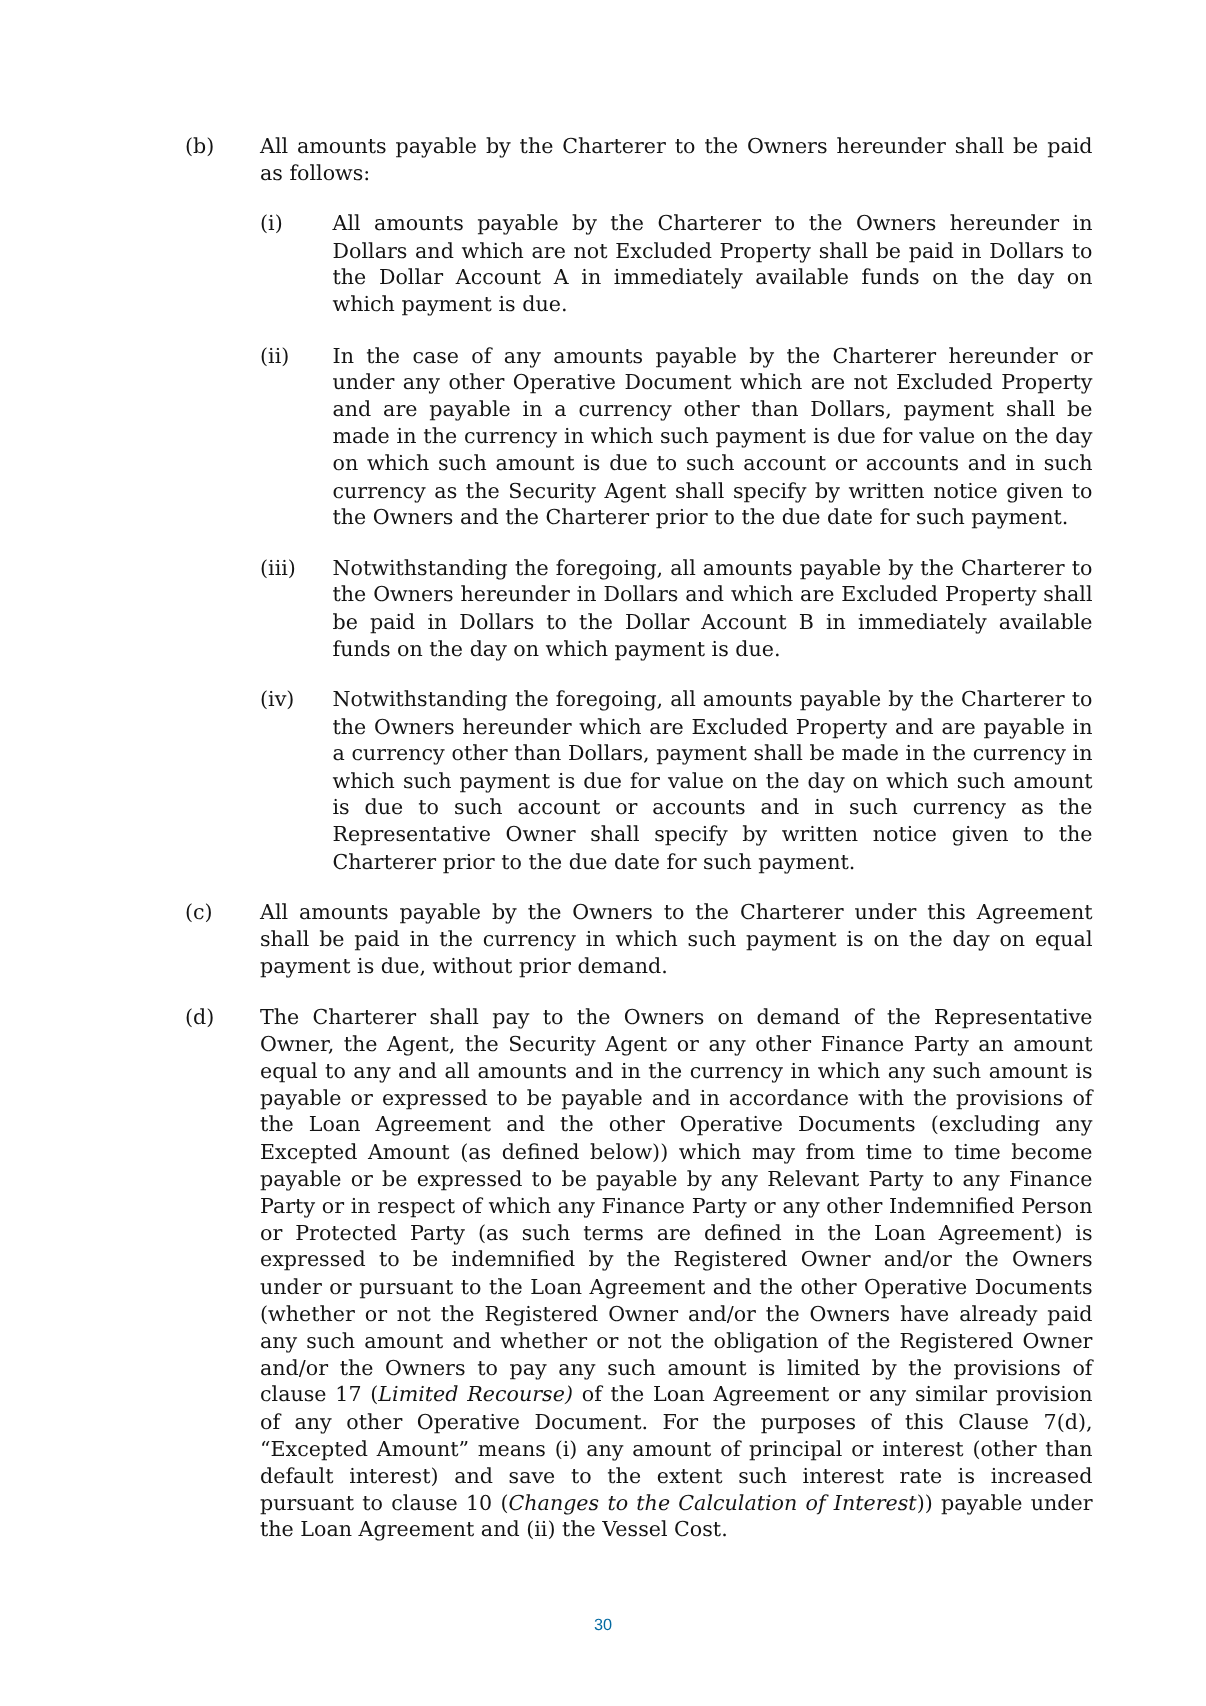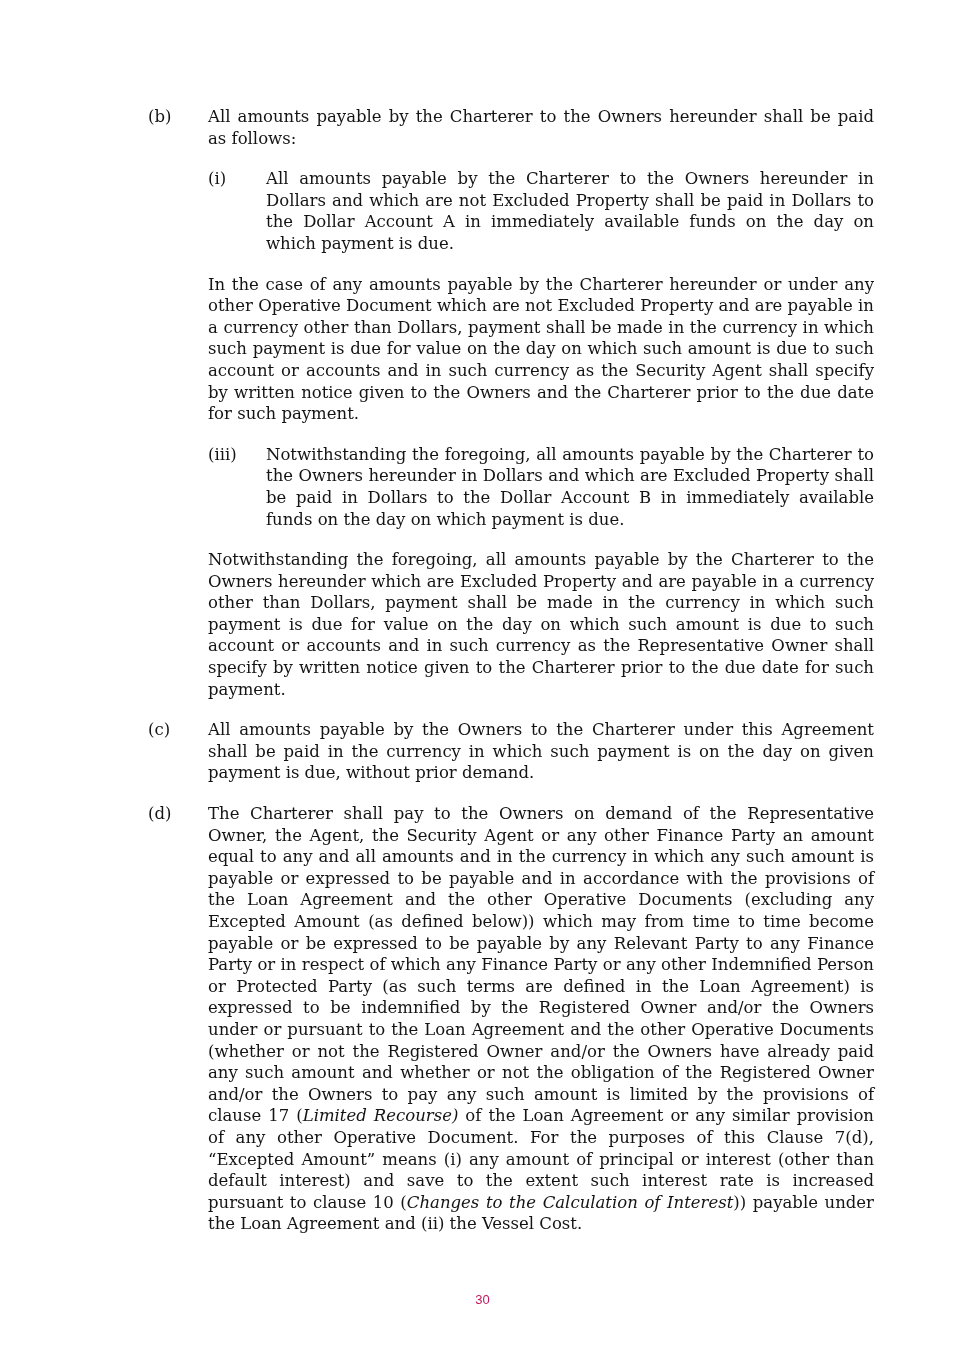--- a/index.html
+++ b/index.html
@@ -35,55 +35,57 @@
   .text .italic { font-style: italic; margin-top: 48px; }
   .text .bold { font-weight: normal; }
   .page-number {
     position: absolute;
     left: 0;
     right: 0;
     bottom: 54px;
     text-align: center;
     font-family: "Liberation Sans", sans-serif;
     font-size: 13px;
-    color: #be185d;
+    color: #0369a1;
   }
 </style>
 </head>
 <body>
 
 <div class="page">
   <div class="content">
 
     <div class="para level1">
       <span class="label">(b)</span>
       <span class="text"><span>All amounts payable by the Charterer to the Owners hereunder shall be paid as follows:</span></span>
     </div>
 
     <div class="para level2">
       <span class="label">(i)</span>
       <span class="text"><span>All amounts payable by the Charterer to the Owners hereunder in Dollars and which are not Excluded Property shall be paid in Dollars to the Dollar Account A in immediately available funds on the day on which payment is due.</span></span>
     </div>
 
     <div class="para level2">
+      <span class="label">(ii)</span>
       <span class="text"><span>In the case of any amounts payable by the Charterer hereunder or under any other Operative Document which are not Excluded Property and are payable in a currency other than Dollars, payment shall be made in the currency in which such payment is due for value on the day on which such amount is due to such account or accounts and in such currency as the Security Agent shall specify by written notice given to the Owners and the Charterer prior to the due date for such payment.</span></span>
     </div>
 
     <div class="para level2">
       <span class="label">(iii)</span>
       <span class="text"><span>Notwithstanding the foregoing, all amounts payable by the Charterer to the Owners hereunder in Dollars and which are Excluded Property shall be paid in Dollars to the Dollar Account B in immediately available funds on the day on which payment is due.</span></span>
     </div>
 
     <div class="para level2">
+      <span class="label">(iv)</span>
       <span class="text"><span>Notwithstanding the foregoing, all amounts payable by the Charterer to the Owners hereunder which are Excluded Property and are payable in a currency other than Dollars, payment shall be made in the currency in which such payment is due for value on the day on which such amount is due to such account or accounts and in such currency as the Representative Owner shall specify by written notice given to the Charterer prior to the due date for such payment.</span></span>
     </div>
 
     <div class="para level1">
       <span class="label">(c)</span>
-      <span class="text"><span>All amounts payable by the Owners to the Charterer under this Agreement shall be paid in the currency in which such payment is on the day on given payment is due, without prior demand.</span></span>
+      <span class="text"><span>All amounts payable by the Owners to the Charterer under this Agreement shall be paid in the currency in which such payment is on the day on equal payment is due, without prior demand.</span></span>
     </div>
 
     <div class="para level1">
       <span class="label">(d)</span>
       <span class="text"><span>The Charterer shall pay to the Owners on demand of the Representative Owner, the Agent, the Security Agent or any other Finance Party an amount equal to any and all amounts and in the currency in which any such amount is payable or expressed to be payable and in accordance with the provisions of the Loan Agreement and the other Operative Documents (excluding any Excepted Amount (as defined below)) which may from time to time become payable or be expressed to be payable by any Relevant Party to any Finance Party or in respect of which any Finance Party or any other Indemnified Person or Protected Party (as such terms are defined in the Loan Agreement) is expressed to be indemnified by the Registered Owner and/or the Owners under or pursuant to the Loan Agreement and the other Operative Documents (whether or not the Registered Owner and/or the Owners have already paid any such amount and whether or not the obligation of the Registered Owner and/or the Owners to pay any such amount is limited by the provisions of clause 17 (</span><span class="italic">Limited Recourse)</span><span> of the Loan Agreement or any similar provision of any other Operative Document. For the purposes of this Clause 7(d), “</span><span class="bold">Excepted Amount</span><span>” means (i) any amount of principal or interest (other than default interest) and save to the extent such interest rate is increased pursuant to clause 10 (</span><span class="italic">Changes to the Calculation of Interest</span><span>)) payable under the Loan Agreement and (ii) the Vessel Cost.</span></span>
     </div>
 
   </div>
 
   <div class="page-number">30</div>

